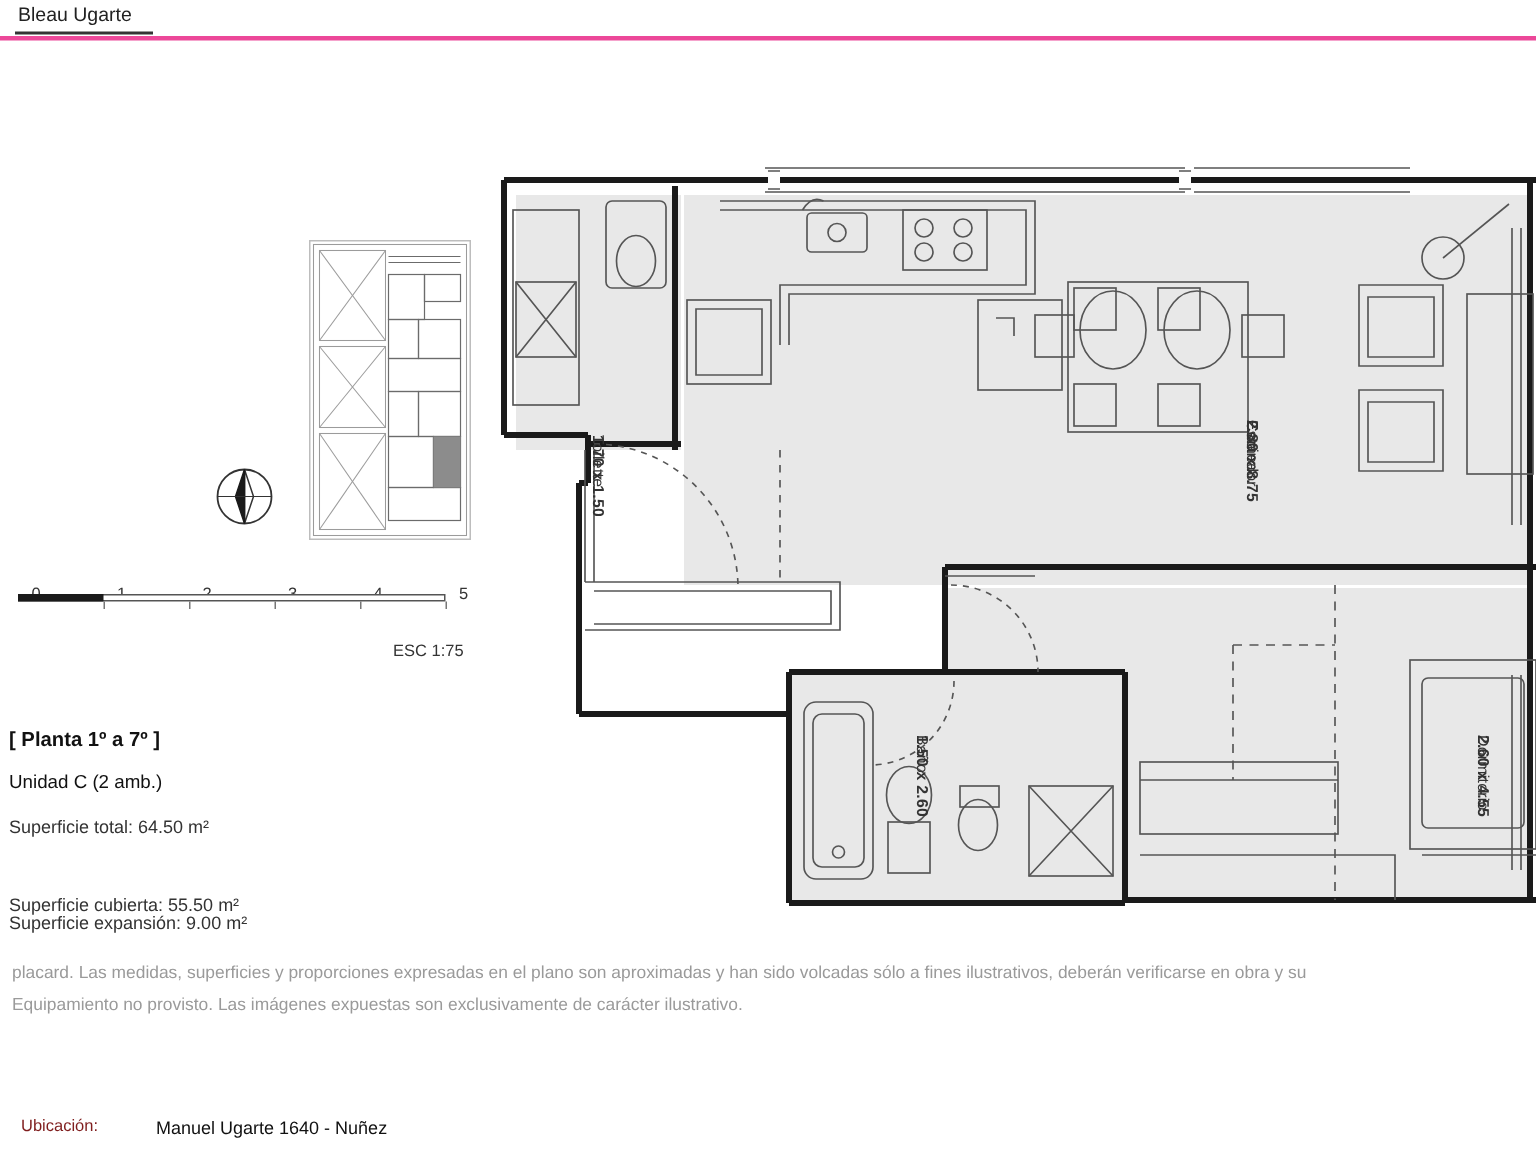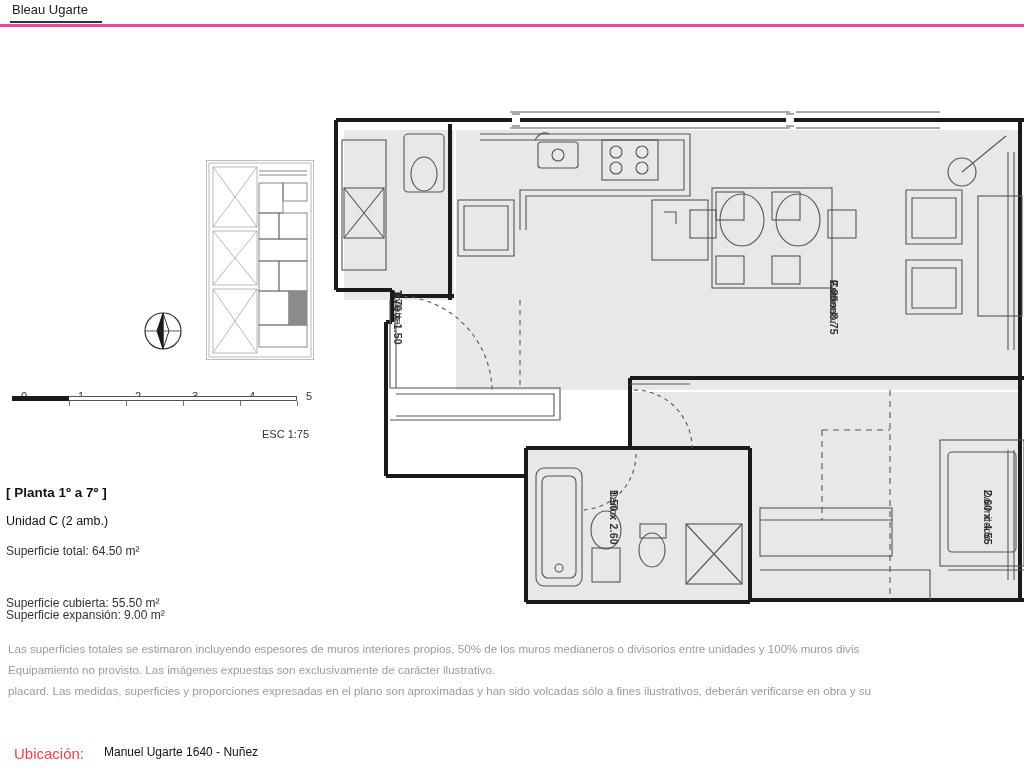--- a/index.html
+++ b/index.html
@@ -110,22 +110,22 @@
     font-size: 11.6px;
     line-height: 21px;
     color: #9a9a9a;
     white-space: nowrap;
   }
   .disclaimer div { overflow: hidden; }
 
   .loc-label {
     position: absolute;
     left: 14px; top: 745px;
-    font-size: 15px;
-    color: #ef4444;
+    font-size: 11px;
+    color: #7f1d1d;
   }
   .loc-value {
     position: absolute;
     left: 104px; top: 745px;
     font-size: 12px;
     font-weight: normal;
     color: #111;
   }
 
   
@@ -230,23 +230,22 @@
   <div class="scale-label">ESC 1:75</div>
 </div>
 
 <div class="plan-title">[ Planta 1º a 7º ]</div>
 <div class="plan-unit">Unidad C (2 amb.)</div>
 <div class="surface-line s1">Superficie total: 64.50 m²</div>
 <div class="surface-line s2">Superficie cubierta: 55.50 m²</div>
 <div class="surface-line s3">Superficie expansión: 9.00 m²</div>
 
 <div class="disclaimer">
-  <div>Las superficies totales se estimaron incluyendo espesores de muros interiores propios, 50% de los muros medianeros o divisorios entre unidades y 100% muros divis</div>
+  <div>placard. Las medidas, superficies y proporciones expresadas en el plano son aproximadas y han sido volcadas sólo a fines ilustrativos, deberán verificarse en obra y su</div>
   <div>Equipamiento no provisto. Las imágenes expuestas son exclusivamente de carácter ilustrativo.</div>
-  <div>placard. Las medidas, superficies y proporciones expresadas en el plano son aproximadas y han sido volcadas sólo a fines ilustrativos, deberán verificarse en obra y su</div>
 </div>
 
 <div class="loc-label">Ubicación:</div>
 <div class="loc-value">Manuel Ugarte 1640 - Nuñez</div>
 
 <div class="plan">
   <svg width="694" height="520" viewBox="0 0 694 520">
 
     <g fill="#e8e8e8" stroke="none">
 

